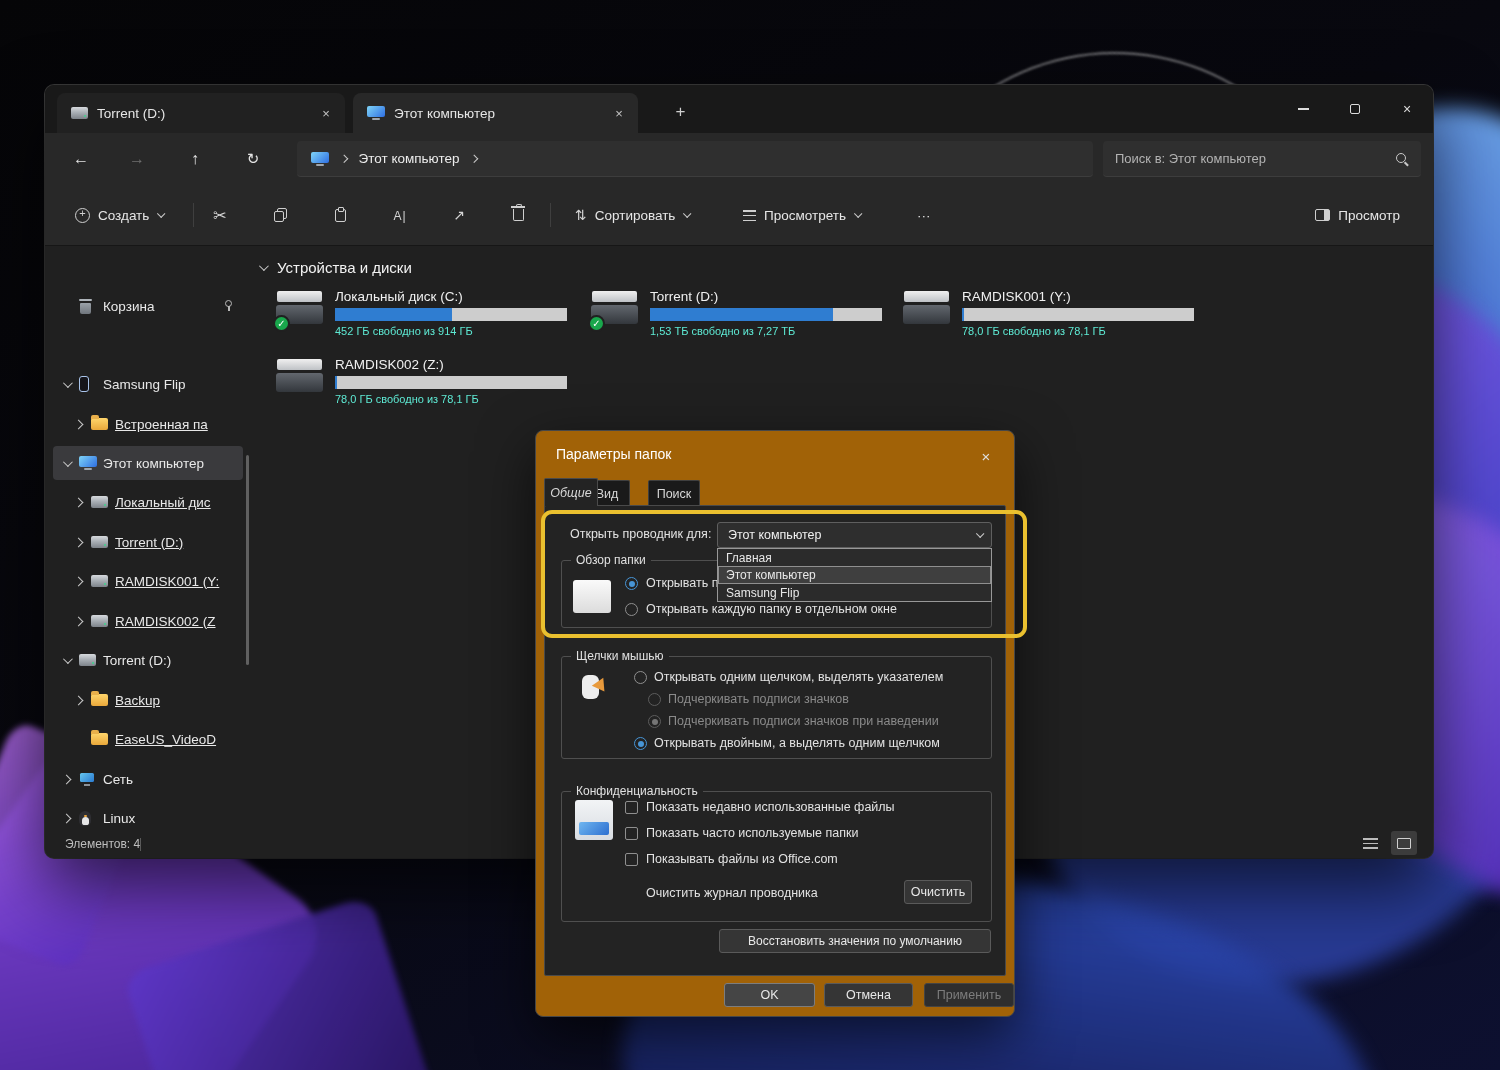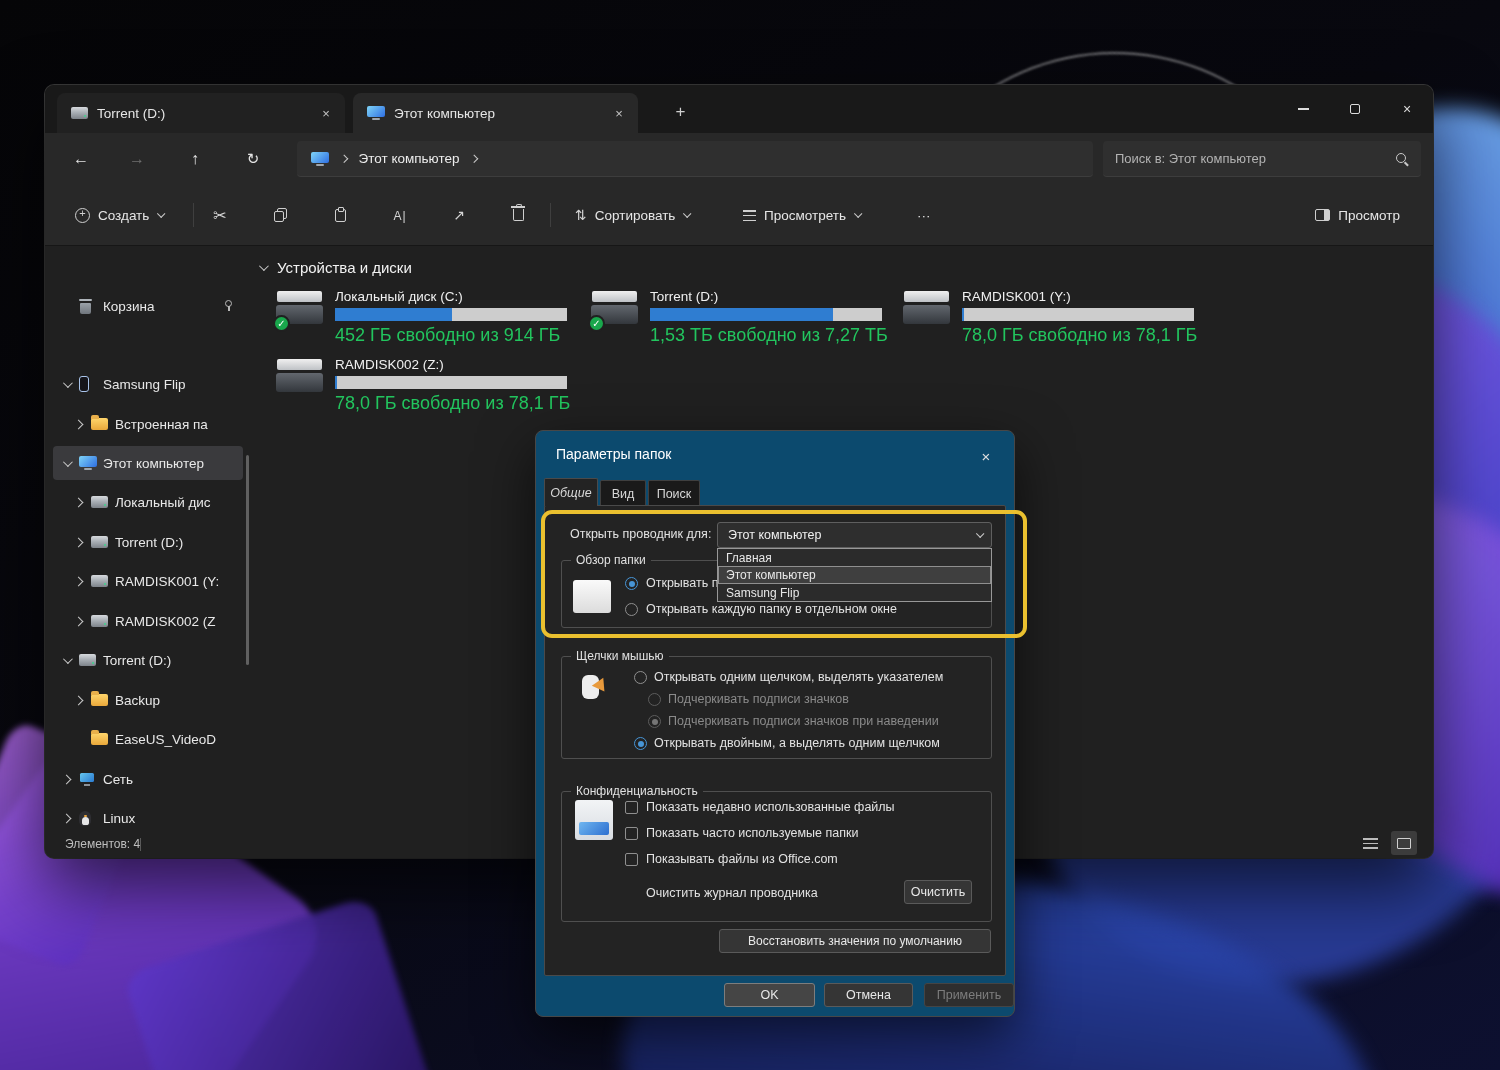--- a/index.html
+++ b/index.html
@@ -118,52 +118,52 @@
   .lines-icon { display:inline-block; width:13px; height:11px;
                 background:repeating-linear-gradient(180deg,#cfcfcf 0 1.6px,transparent 1.6px 4.8px); }
   .pane-icon { position:relative; display:inline-block; width:15px; height:12px; border:1.2px solid #cfcfcf; border-radius:2px; }
   .pane-icon::after { content:''; position:absolute; right:0; top:0; bottom:0; width:5px; background:#cfcfcf; }
   .refresh-icon::before { content:'\21BB'; font-size:15px; color:#e4e4e4; }
 
   
   .side-item { position:absolute; left:8px; width:190px; height:34px; border-radius:4px; display:flex; align-items:center;
                color:#e8e8e8; font-size:13.5px; }
   .side-item.sel { background:#3a3a3d; }
-  .side-item.lvl1 { padding-left:12px; }
+  .side-item.lvl1 { padding-left:12px;text-decoration:underline; }
   .chev-slot { width:26px; display:flex; justify-content:center; flex:none; }
   .icon-slot { width:24px; display:flex; justify-content:flex-start; flex:none; }
   .side-label { white-space:nowrap; overflow:hidden; flex:1; }
   .pin-slot { margin-left:auto; margin-right:10px; flex:none; }
   .sbar { position:absolute; left:201px; top:370px; width:3px; height:210px; background:#606060; border-radius:2px; }
 
   
   .sechdr { position:absolute; left:214px; top:174px; display:flex; align-items:center; gap:11px; color:#f2f2f2; font-size:15px; }
   .tile { position:absolute; width:300px; height:64px; display:flex; gap:11px; }
   .drv { position:relative; width:48px; height:48px; flex:none; }
   .drv .d-top { position:absolute; top:2px; left:1px; width:45px; height:11px; border-radius:2px;
                 background:linear-gradient(180deg,#f0f0f0,#bfc2c6); }
   .drv .d-front { position:absolute; top:16px; left:0; width:47px; height:19px; border-radius:3px;
                 background:linear-gradient(180deg,#62676e,#33373c); }
   .drv .badge { position:absolute; left:-3px; bottom:5px; width:17px; height:17px; border-radius:50%; background:#19a74c;
                 color:#fff; font-size:10px; display:flex; align-items:center; justify-content:center; border:2px solid #202020; }
   .tile-name { font-size:13.5px; color:#f0f0f0; white-space:nowrap; }
   .bar { width:232px; height:13px; background:#cdcdcd; margin-top:4px; }
   .bar .fill { height:100%; background:#2f7dd1; }
-  .tile-size { margin-top:4px; font-size:18px; color:#22c55e; white-space:nowrap; }
+  .tile-size { margin-top:4px; font-size:11px; color:#5eead4; white-space:nowrap; }
 
   .sb-count { position:absolute; left:20px; top:752px; display:flex; align-items:center; gap:0; font-size:12px; color:#bdbdbd; }
   .sb-sep { width:1px; height:13px; background:#5a5a5a; display:inline-block; }
   .sb-icons { position:absolute; right:16px; top:746px; display:flex; gap:8px; align-items:center; }
   .sb-btn { width:26px; height:24px; border-radius:3px; display:flex; align-items:center; justify-content:center; }
   .sb-btn.on { background:#3c3c3c; }
   .sb-list { display:inline-block; width:15px; height:11px; background:repeating-linear-gradient(180deg,#bbb 0 1.6px,transparent 1.6px 4.6px); }
   .sb-thumb { display:inline-block; width:14px; height:11px; border:1.3px solid #cfcfcf; border-radius:1px; }
 
   
-  .dlg { position:absolute; left:535px; top:430px; width:480px; height:587px; background:#0c4a6e; border:1px solid #474747;
+  .dlg { position:absolute; left:535px; top:430px; width:480px; height:587px; background:#a16207; border:1px solid #474747;
          border-radius:8px; box-shadow:0 20px 55px rgba(0,0,0,.65); color:#e4e4e4; font-size:12.5px; z-index:50; }
   .dlg-title { position:absolute; left:20px; top:15px; font-size:14px; color:#fff; }
   .dlg-close { position:absolute; right:12px; top:10px; width:32px; height:30px; display:flex; align-items:center;
                justify-content:center; font-size:15px; color:#e0e0e0; border-radius:4px; }
   .dtab { position:absolute; top:49px; height:26px; display:flex; align-items:center; justify-content:center;
           border:1px solid #3f3f3f; border-bottom:none; background:#1a1a1a; color:#d8d8d8; border-radius:2px 2px 0 0; font-size:12.5px; }
   .dtab.active { top:47px; height:28px; background:#232323; border-color:#4a4a4a; z-index:3;font-style:italic; }
   .dpage { position:absolute; left:8px; top:74px; width:462px; height:471px; background:#232323; border:1px solid #4a4a4a; border-radius:2px; }
 
   .dlbl { position:absolute; white-space:nowrap; color:#e2e2e2; font-size:12.5px; line-height:15px; }
@@ -492,21 +492,21 @@
         <span class="sb-thumb"></span>
       </span>
   </div>
 </div>
 
 <div class="dlg">
   <div class="dlg-title">Параметры папок</div>
   <div class="dlg-close">×</div>
 
   <div class="dtab active" style="left:8px;width:54px;">Общие</div>
-  <div class="dtab" style="left:64px;width:46px;text-align:right;">Вид</div>
+  <div class="dtab" style="left:48px;width:46px;text-align:right;">Вид</div>
   <div class="dtab" style="left:112px;width:52px;">Поиск</div>
 
   <div class="dpage">
 
     <div class="dlbl" style="left:25px;top:21px;">Открыть проводник для:</div>
     <div class="dsel">
       <span>Этот компьютер</span>
       <span class="cv d sm" style="margin-left:auto;"></span>
     </div>
 

